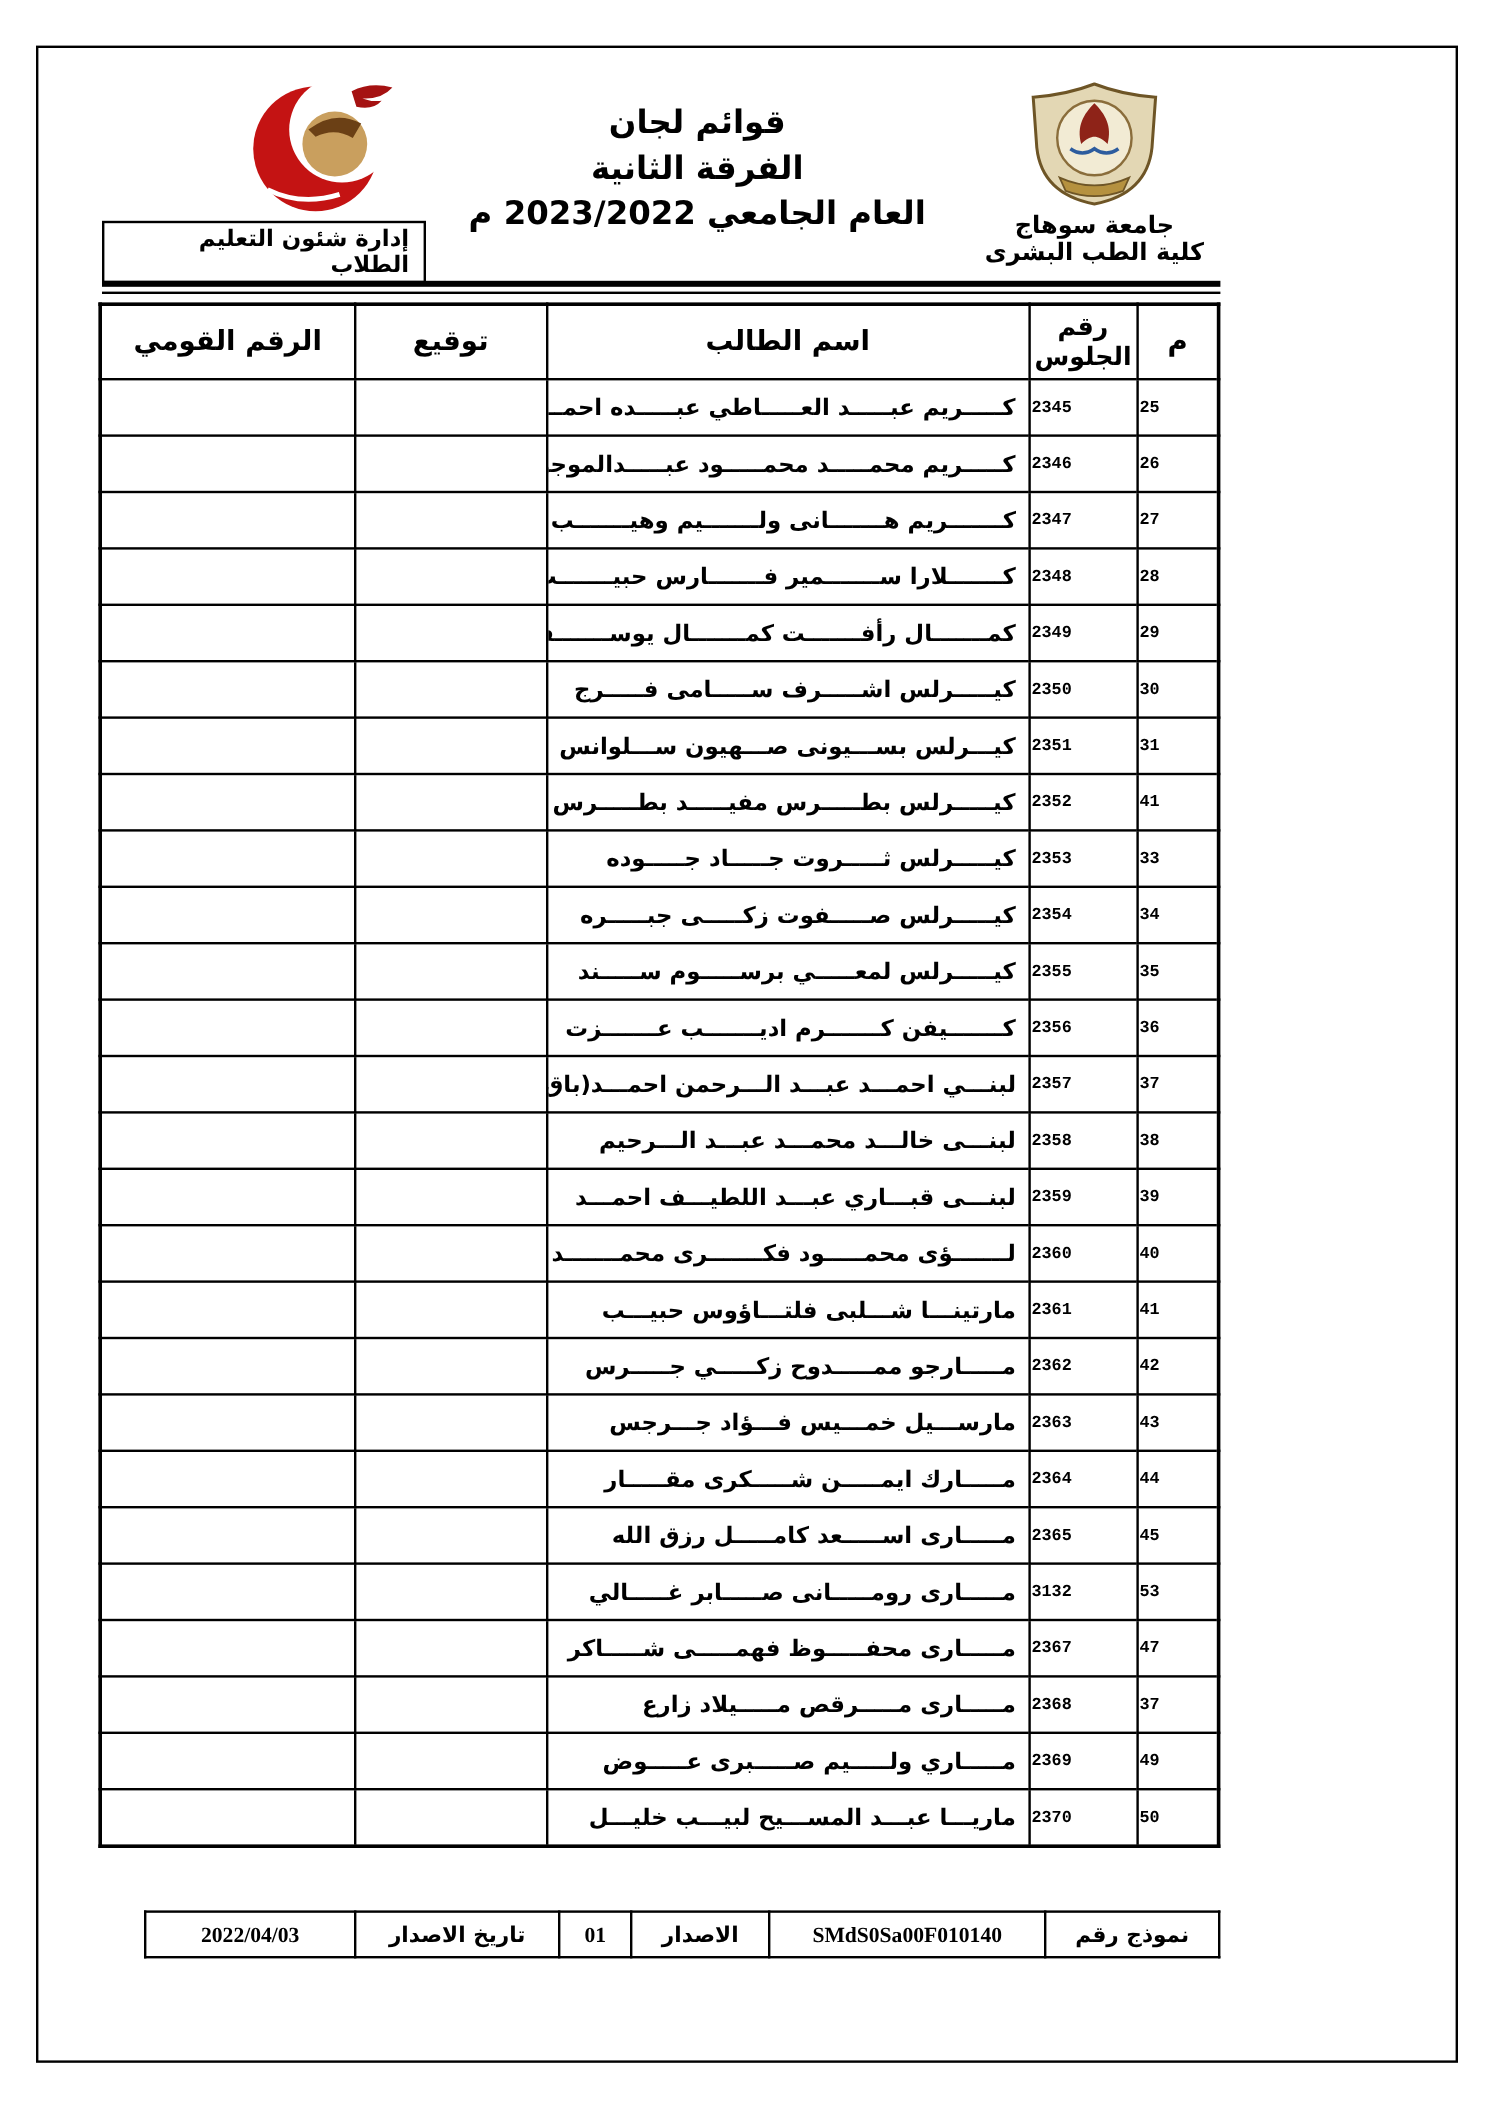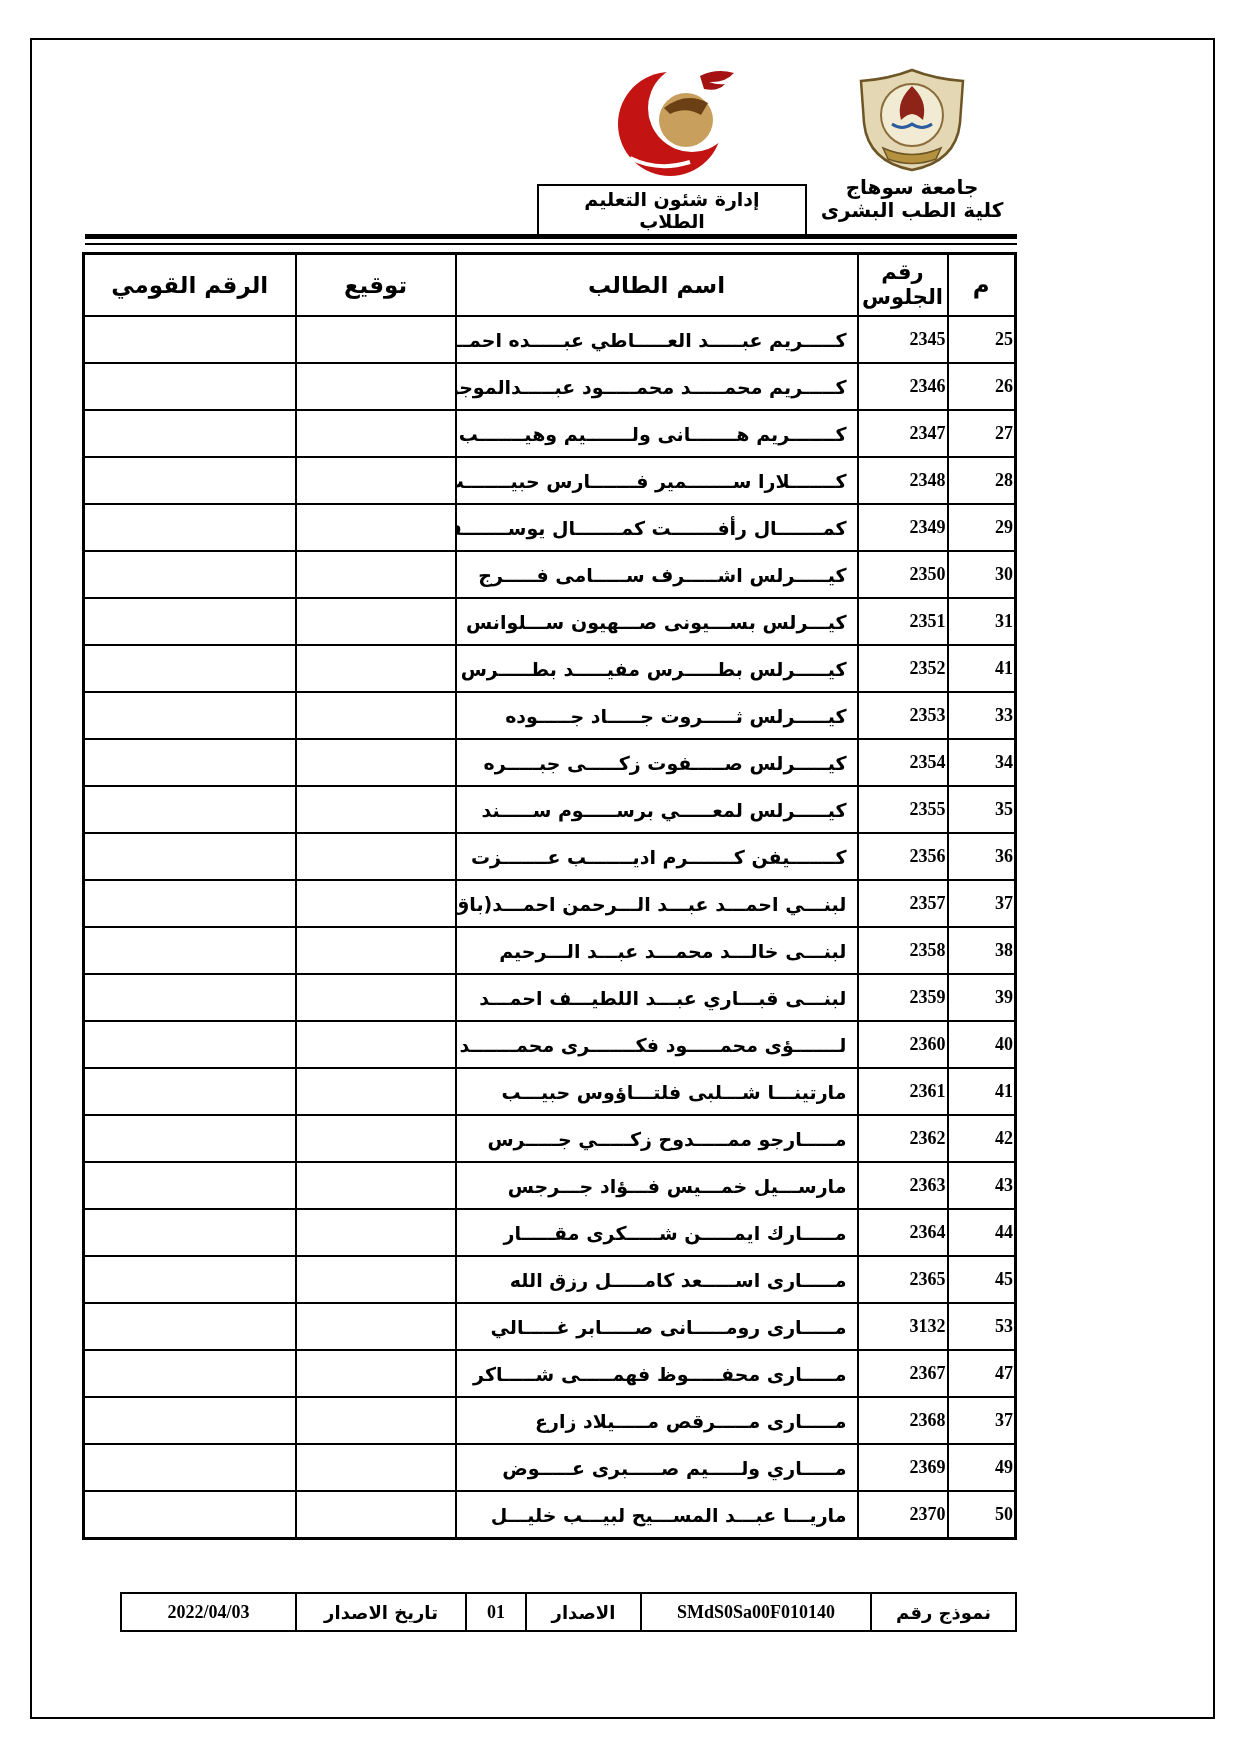--- a/index.html
+++ b/index.html
@@ -10,21 +10,21 @@
   .frame {
     position:absolute; top:38px; left:30px;
     width:1181px; height:1677px; border:2px solid #000;
   }
   .content { direction:rtl; margin:20px 0 0 53px; width:932px; }
 
   
   .header { display:flex; height:172px; }
   .h-right { width:210px; text-align:center; padding-top:8px; }
   .h-center { flex:1; text-align:center; padding-top:24px; }
-  .h-left  { width:270px; text-align:center; padding-top:10px; }
+  .h-left  { width:270px; padding-top:10px; }
   .title { font-weight:bold; font-size:27px; line-height:38px; }
   .emblem-caption { font-weight:bold; font-size:20px; line-height:23px; }
   .logo-caption-box {
     display:inline-block; border:2px solid #000; padding:2px 12px;
     font-weight:bold; font-size:19px; margin-top:2px;
   }
 
   .sep { border-top:5px solid #000; border-bottom:2px solid #000; height:4px; margin-top:2px; }
 
   
@@ -33,22 +33,22 @@
     margin-top:7px; border:3px solid #000;
   }
   table.main th, table.main td { border:2px solid #000; overflow:hidden; }
   .th-cell {
     font-weight:bold; font-size:23px; height:58px;
     vertical-align:middle; text-align:center; border-bottom-width:4px;
   }
   .th-seat { font-size:21px; line-height:25px; }
   table.main td { height:43px; vertical-align:middle; }
   .c-no, .c-seat {
-    text-align:right; font-family:Liberation Serif, serif;
-    font-weight:bold; font-size:18px;
+    text-align:left; font-family:Liberation Mono, monospace;
+    font-weight:bold; font-size:14px;
   }
   .c-name { text-align:right; padding:0 10px; font-weight:bold; font-size:19px; white-space:nowrap; }
 
   
   table.footer-table {
     border-collapse:collapse; table-layout:fixed; width:895px;
     margin-top:52px; margin-left:37px; margin-right:0; direction:rtl;
   }
   table.footer-table td {
     border:2px solid #000; height:34px; text-align:center;
@@ -69,20 +69,25 @@
           <path d="M56 2 C74 9 93 12 107 13 L104 55 C101 83 82 97 56 102 C30 97 11 83 8 55 L5 13 C19 12 38 9 56 2 Z" fill="#e3d7b4" stroke="#6e5526" stroke-width="2.5"></path>
           <circle cx="56" cy="47" r="31" fill="#f2ebd4" stroke="#8a6d3b" stroke-width="2"></circle>
           <path d="M56 18 C65 27 71 37 67 52 C63 48 59 46 56 46 C53 46 49 48 45 52 C41 37 47 27 56 18 Z" fill="#8e2318"></path>
           <path d="M36 56 q10 7 20 0 q10 7 20 0" stroke="#2d5c9e" stroke-width="3" fill="none"></path>
           <path d="M27 80 q29 13 58 0 l-5 11 q-24 9 -48 0 Z" fill="#b5913f" stroke="#6e5526" stroke-width="1.5"></path>
         </svg>
         <div class="emblem-caption">جامعة سوهاج</div>
         <div class="emblem-caption">كلية الطب البشرى</div>
       </div>
 
+      <div class="h-center">
+        <div class="title">قوائم لجان</div>
+        <div class="title">الفرقة الثانية</div>
+        <div class="title">العام الجامعي 2023/2022 م</div>
+      </div>
 
       <div class="h-left">
         <svg width="180" height="108" viewBox="0 0 180 108">
           <defs>
             <mask id="cres">
               <rect width="180" height="108" fill="#fff"></rect>
               <circle cx="110" cy="38" r="44" fill="#000"></circle>
             </mask>
           </defs>
           <circle cx="88" cy="54" r="52" fill="#c41313" mask="url(#cres)"></circle>

